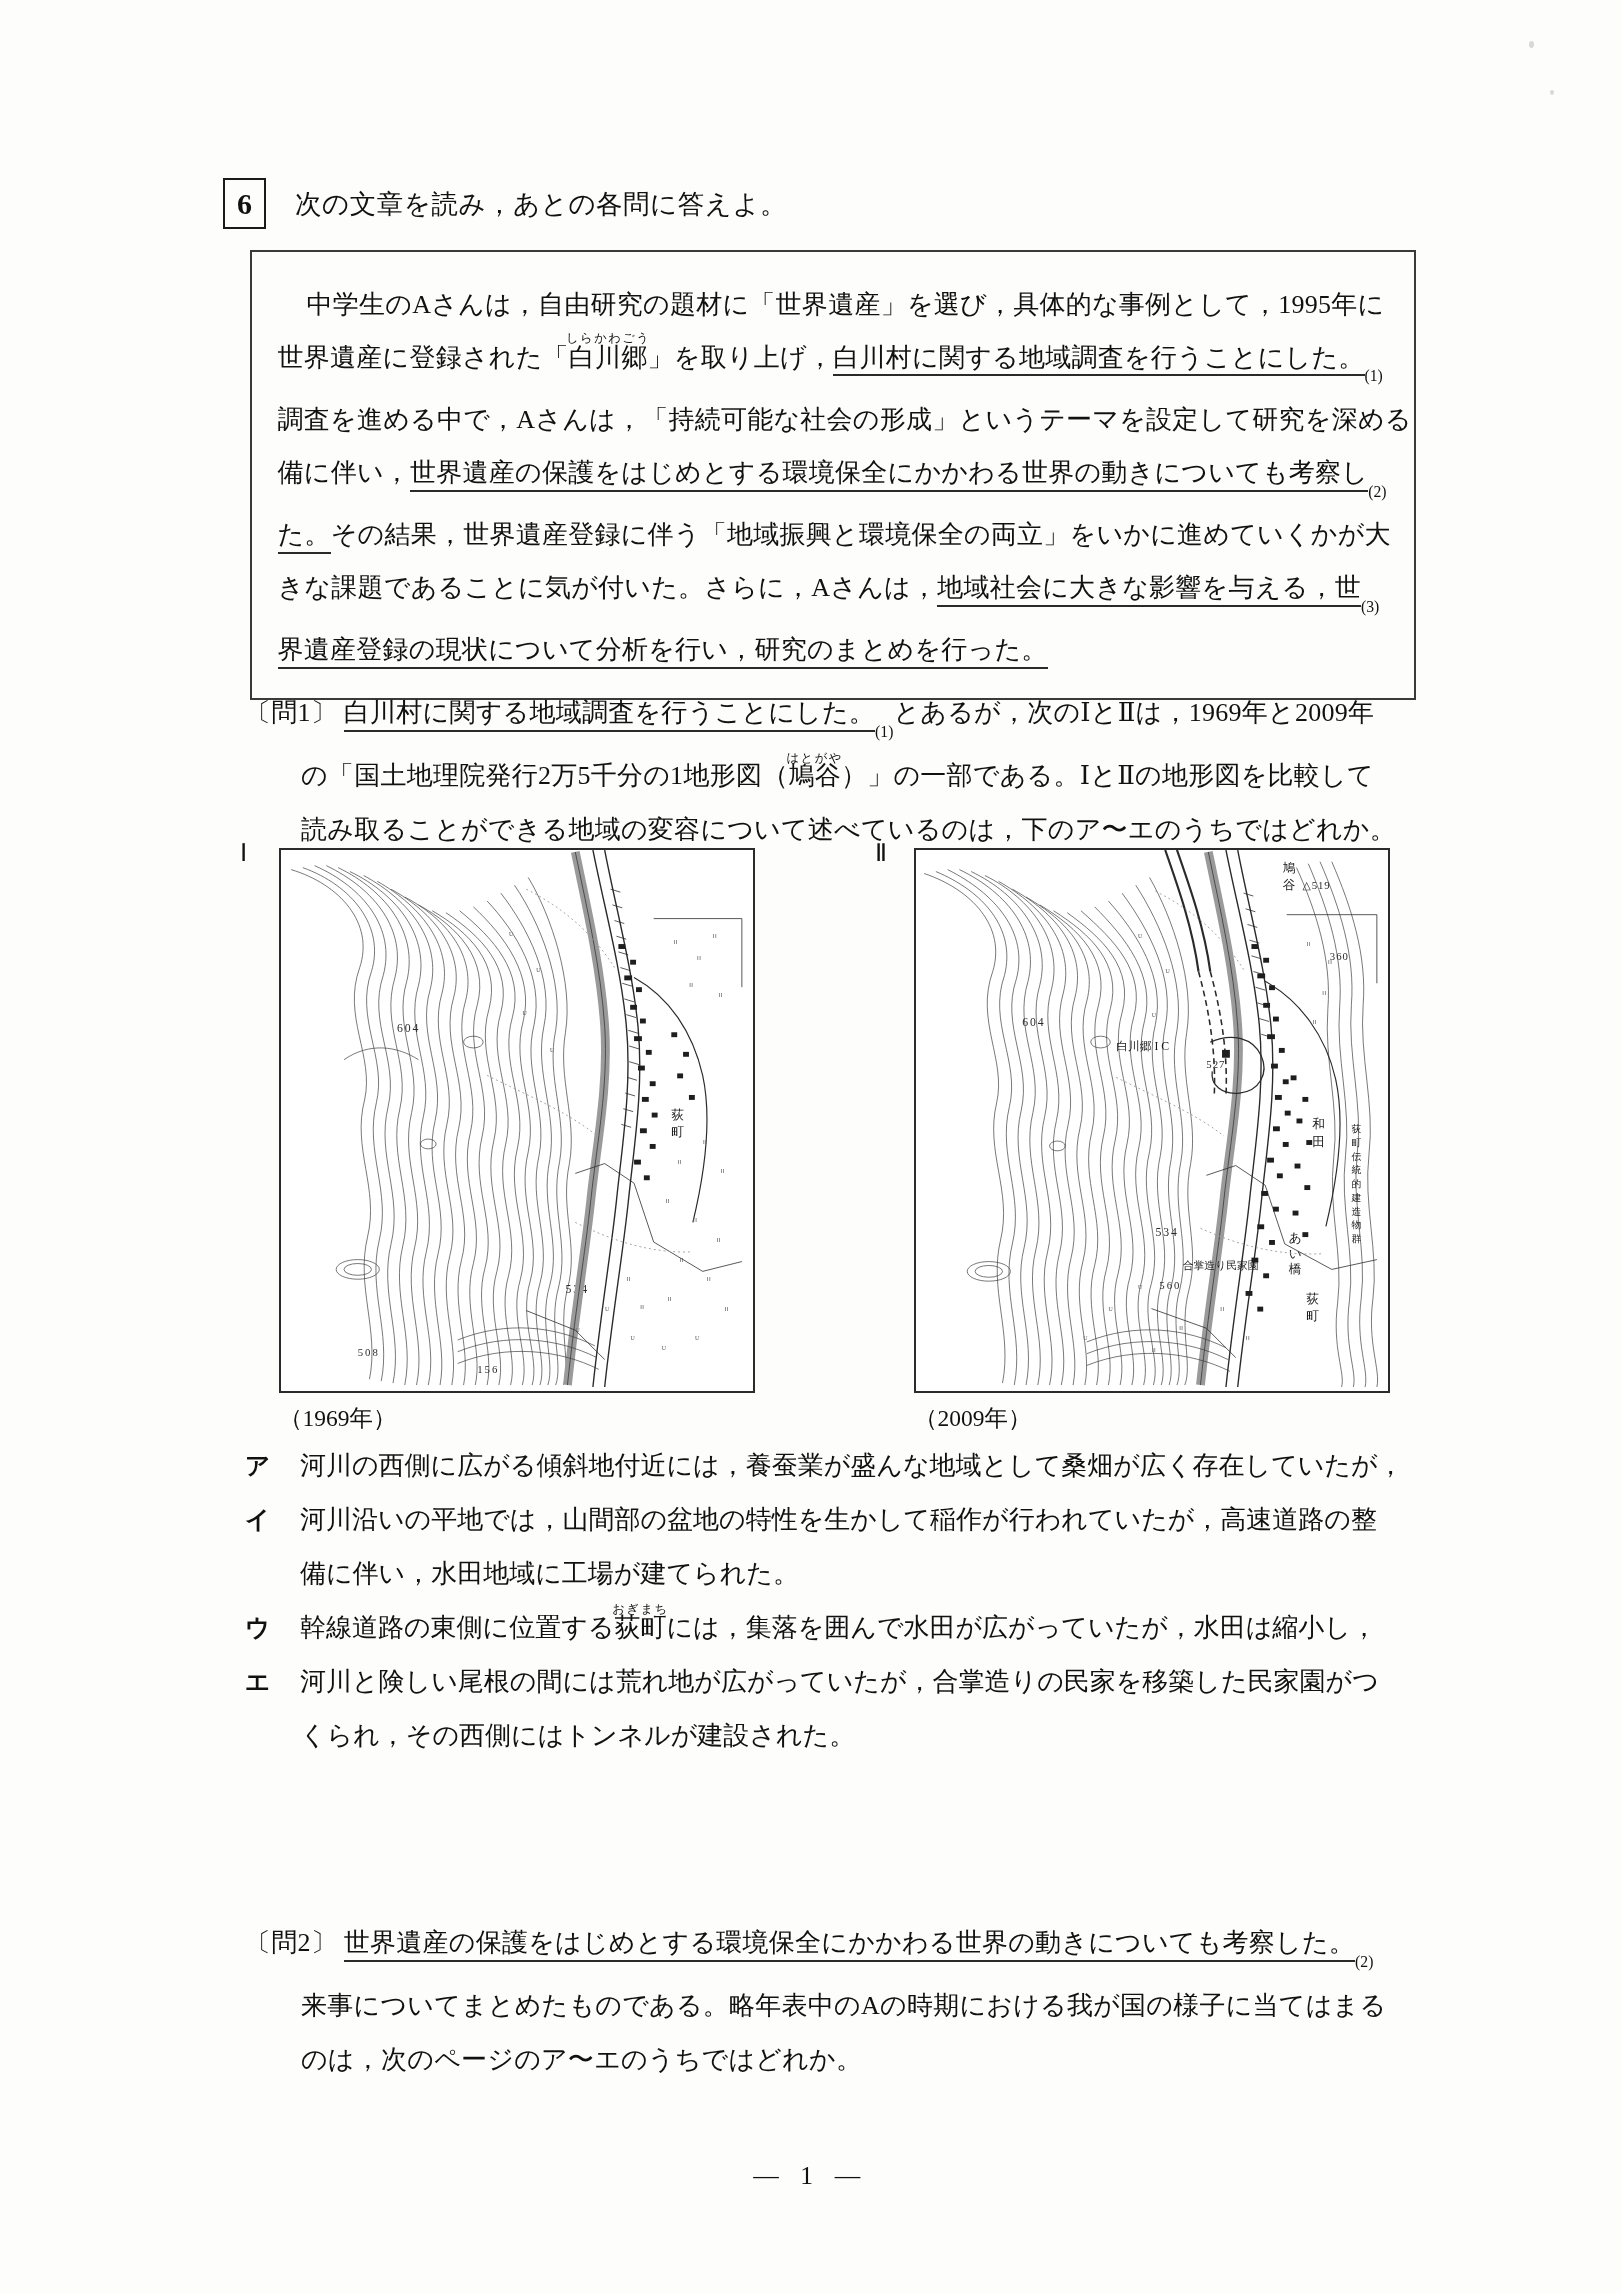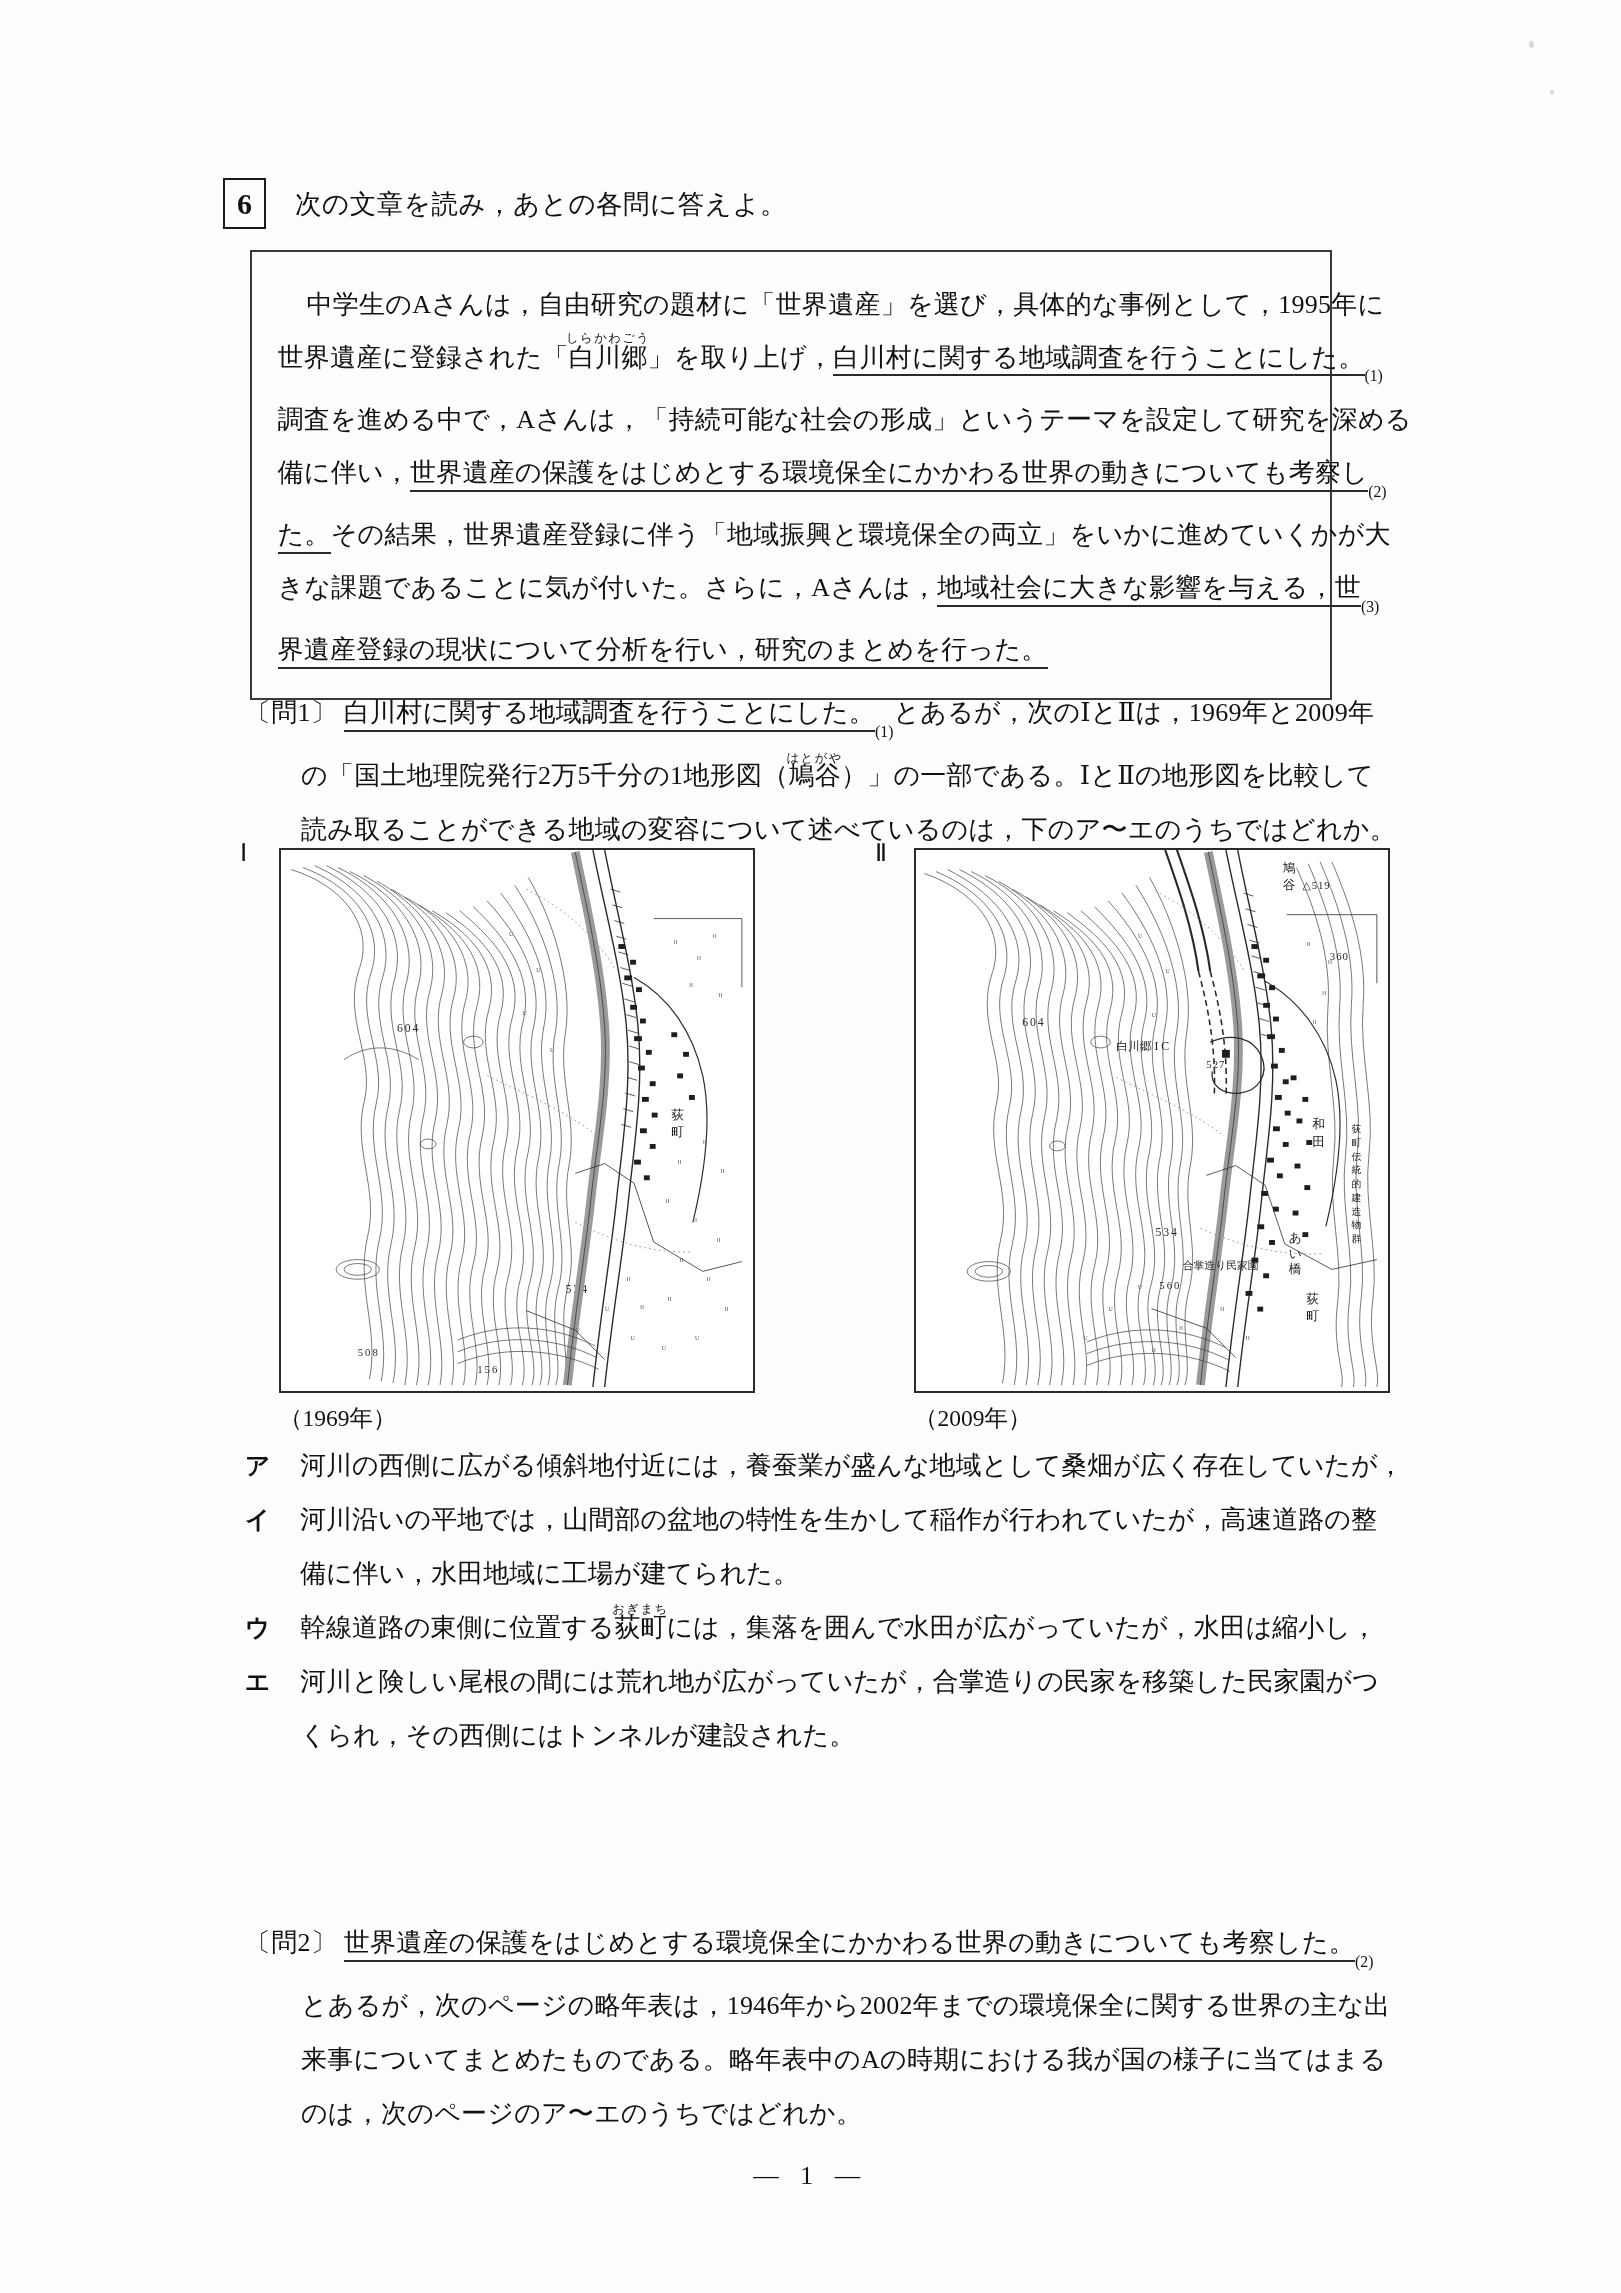--- a/index.html
+++ b/index.html
@@ -52,21 +52,21 @@
     font-size: 26.5px;
     letter-spacing: 0.02em;
     white-space: nowrap;
   }
 
   
   .passage-box {
     position: absolute;
     left: 250px;
     top: 250px;
-    width: 1082px;
+    width: 1166px;
     border: 2px solid #3a3a3a;
     border-top-width: 2px;
     box-sizing: border-box;
     padding: 25.5px 25.5px 21.6px 25.5px;
   }
   .passage-line {
     font-size: 26px;
     line-height: 53px;
     letter-spacing: 0.01em;
     white-space: nowrap;
@@ -586,23 +586,20 @@
       </div>
       <div class="opt-text2">くられ，その西側にはトンネルが建設された。</div>
     </div>
   </div>
 
   <div class="qblock" style="left:245px;top:1916px;">
     <div class="qline">
       <span class="qlabel">〔問2〕</span><span>&nbsp;</span><span class="u">世界遺産の保護をはじめとする環境保全にかかわる世界の動きについても考察した。</span><span class="refmark">(2)</span>
     </div>
     <div class="qline ind1">
-      <span>とあるが，次のページの略年表は，1946年から2002年までの環境保全に関する世界の主な出</span>
-    </div>
-    <div class="qline ind1">
       <span>来事についてまとめたものである。略年表中のAの時期における我が国の様子に当てはまる</span>
     </div>
     <div class="qline ind1">
       <span>のは，次のページのア〜エのうちではどれか。</span>
     </div>
   </div>
 
   <div class="pagenum">— 1 —</div>
 
 </div>

